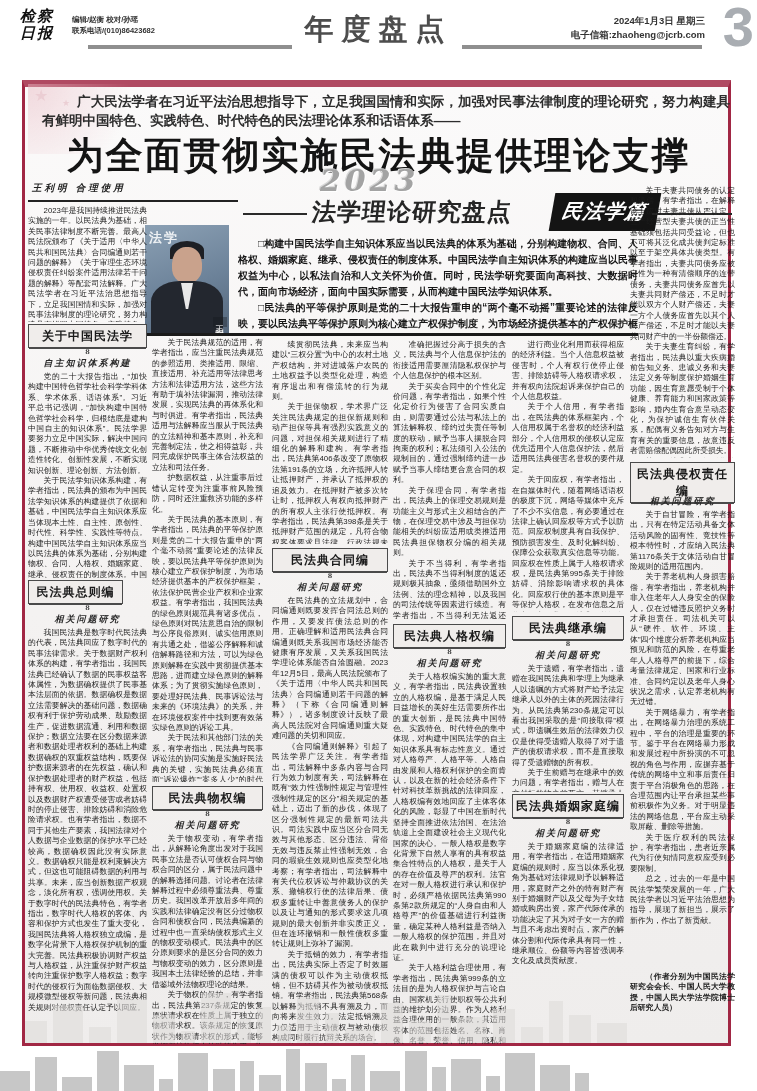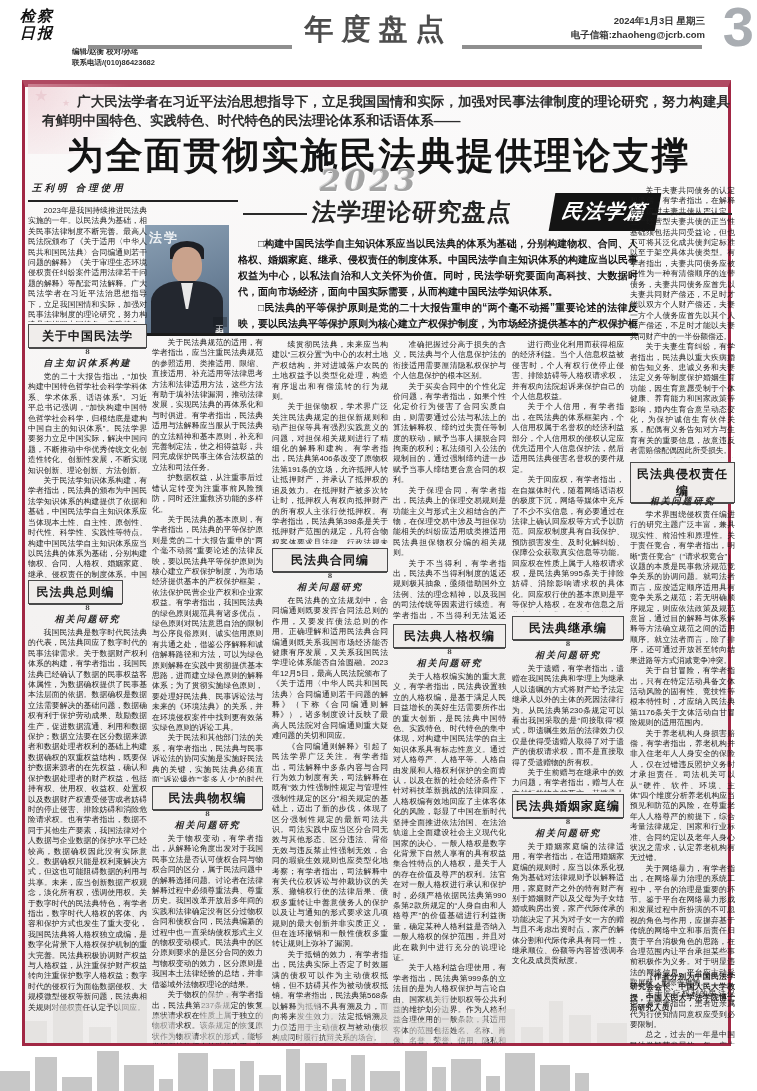--- a/index.html
+++ b/index.html
@@ -3,21 +3,21 @@
 <meta charset="utf-8">
 <style>
   html,body{margin:0;padding:0;background:#e8e8e8;}
   .page{position:relative;width:757px;height:1091px;background:#ffffff;overflow:hidden;
         font-family:"Liberation Sans",sans-serif;-webkit-font-smoothing:antialiased;}
   .abs{position:absolute;}
 
   
   .mast-logo{left:20px;top:8px;width:46px;font-family:"DejaVu Serif",serif;font-weight:bold;
              font-size:15px;line-height:17px;color:#111;font-style:italic;letter-spacing:2px;}
-  .mast-crew{left:72px;top:14px;font-size:7.5px;line-height:11px;color:#333;font-weight:bold;margin-top:32px;}
+  .mast-crew{left:72px;top:14px;font-size:7.5px;line-height:11px;color:#333;font-weight:bold;}
   .mast-title{left:0;top:10px;width:757px;text-align:center;font-size:29px;font-weight:900;
               color:#4d4d4d;letter-spacing:8px;}
   .mast-rule{height:4px;background:#8f8f8f;top:45px;}
   .mast-date{left:455px;top:14px;width:250px;text-align:right;font-size:9.5px;font-weight:bold;color:#333;line-height:14px;}
   .mast-page{left:698px;top:-6px;width:56px;font-size:56px;font-weight:900;color:#a9adb2;text-align:right;}
 
   
   .frame{left:22px;top:80px;width:709px;height:966px;border:3px solid #a12744;border-top:7px solid #b04a62;
          background:linear-gradient(180deg,#fbfafa 0%,#f4f2f1 55%,#efedec 100%);box-sizing:border-box;}
   .flag-decor{left:28px;top:84px;width:130px;height:70px;opacity:.5;
@@ -201,21 +201,20 @@
         <p>关于婚姻家庭编的法律适用，有学者指出，在适用婚姻家庭编的规则时，应当以体系化视角为基础对法律规则予以解释适用，家庭财产之外的特有财产有别于婚姻财产以及父母为子女结婚或购房出资，家产代际传承的功能决定了其为对子女一方的赠与且不考虑出资时点，家产的解体分割和代际传承具有同一性，继承顺位、份额等内容皆强调孝文化及成员贡献度。</p>
       </div>
       <div class="abs colblock" style="left: 630px; width: 105px; top: 186px; height: 272px;">
         <p>关于夫妻共同债务的认定和清偿，有学者指出，在解释论上应对夫妻共债从严认定，生产经营型夫妻共债的正当性基础须包括共同受益论，但也不可将其泛化成共债判定标准以至于架空具体共债类型。有学者指出，夫妻共同债务应被定性为一种有清偿顺序的连带债务，夫妻共同债务应首先以夫妻共同财产偿还，不足时才能以双方个人财产偿还，夫妻一方个人债务应首先以其个人财产偿还，不足时才能以夫妻共同财产中的一半份额偿还。</p>
         <p>关于夫妻生育纠纷，有学者指出，民法典以重大疾病婚前告知义务、忠诚义务和夫妻法定义务等制度保护婚姻生育功能，因生育意愿受制于个体健康、养育能力和国家政策等影响，婚内生育合意呈动态变化，为保护诚信生育伙伴关系，配偶有义务告知对方与生育有关的重要信息，故意违反者需赔偿配偶因此所受损失。</p>
         <p>关于民法典和民间婚俗的关系，有学者指出，民间仍有影响广泛的习俗婚礼、婚约彩礼等婚俗，民法典婚姻家庭编在保障民间婚嫁习俗正常变通条款后，司法审判处理婚俗纠纷应把握尊重家事自主权和遵从统一法之间的尺度，尤其当民间习俗和实定法有冲突时，应甄别善良风俗，引导人们走出法律适用困局。</p>
       </div>
       <div class="abs sec-header" style="left: 630px; width: 105px; top: 462px;">民法典侵权责任编</div>
       <div class="abs sec-sub" style="left: 630px; width: 105px; top: 487px;">相关问题研究</div>
       <div class="abs colblock" style="left: 630px; width: 105px; top: 510px; height: 534px;">
-        <p>学术界围绕侵权责任编进行的研究主题广泛丰富，兼具现实性、前沿性和原理性。关于责任竞合，有学者指出，明晰“责任竞合”（“请求权竞合”）议题的本质是民事救济规范竞争关系的协调问题。就司法者而言，应按适定顺序适用具有竞争关系之规范；若无明确顺序规定，则应依法政策及规范意旨，通过目的解释与体系解释等方法确立规范之间的适用顺序。就立法者而言，除了排序，还可通过开放甚至转向结果进路等方式消减竞争冲突。</p>
         <p>关于自甘冒险，有学者指出，只有在特定活动具备文体活动风险的固有性、竞技性等根本特性时，才应纳入民法典第1176条关于文体活动自甘冒险规则的适用范围内。</p>
         <p>关于养老机构人身损害赔偿，有学者指出，养老机构并非入住老年人人身安全的保险人，仅在过错违反照护义务时才承担责任。司法机关可以从“硬件、软件、环境、主体”四个维度分析养老机构应当预见和防范的风险，在尊重老年人人格尊严的前提下，综合考量法律规定、国家和行业标准、合同约定以及老年人身心状况之需求，认定养老机构有无过错。</p>
         <p>关于网络暴力，有学者指出，在网络暴力治理的系统工程中，平台的治理是重要的环节。鉴于平台在网络暴力形成和发展过程中所扮演的不可忽视的角色与作用，应摒弃基于传统的网络中立和事后责任归责于平台消极角色的思路，在合理范围内让平台承担某些事前积极作为义务。对于明显违法的网络信息，平台应主动采取屏蔽、删除等措施。</p>
         <p>关于医疗权利的民法保护，有学者指出，患者近亲属代为行使知情同意权应受到必要限制。</p>
         <p>总之，过去的一年是中国民法学繁荣发展的一年，广大民法学者以习近平法治思想为指导，展现了新担当，展示了新作为，作出了新贡献。</p>
       </div>
       <div class="abs colblock" style="left: 630px; width: 105px; top: 972px; height: 72px;">
         <p class="bold">（作者分别为中国民法学研究会会长、中国人民大学教授，中国人民大学法学院博士后研究人员）</p>
       </div>
     </div>

